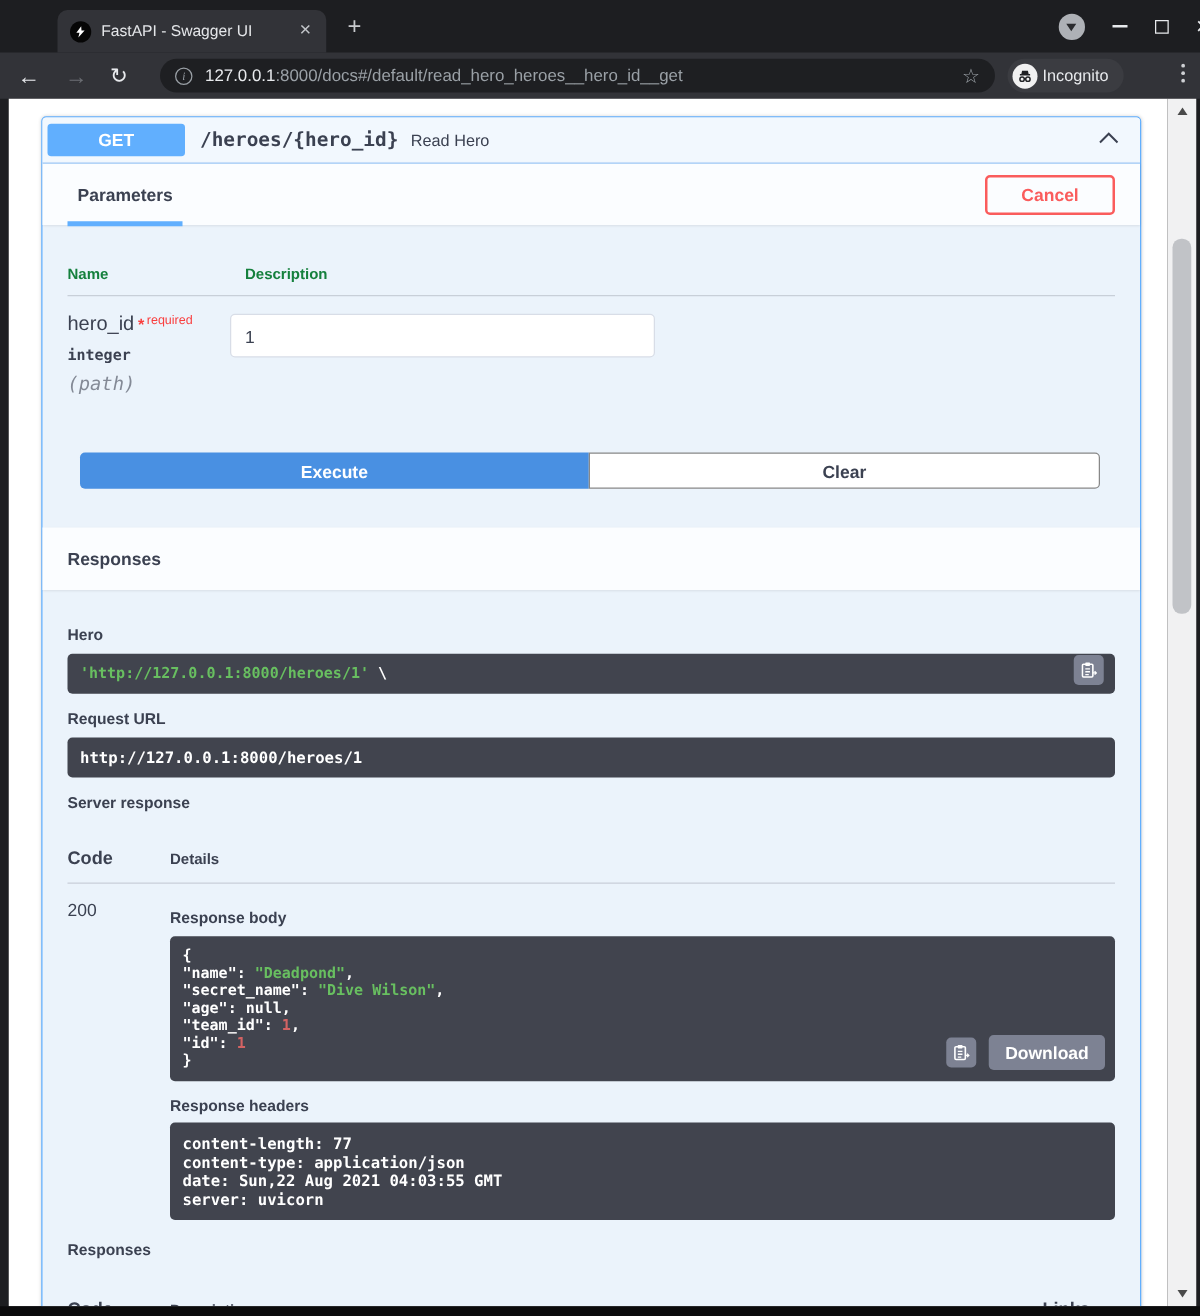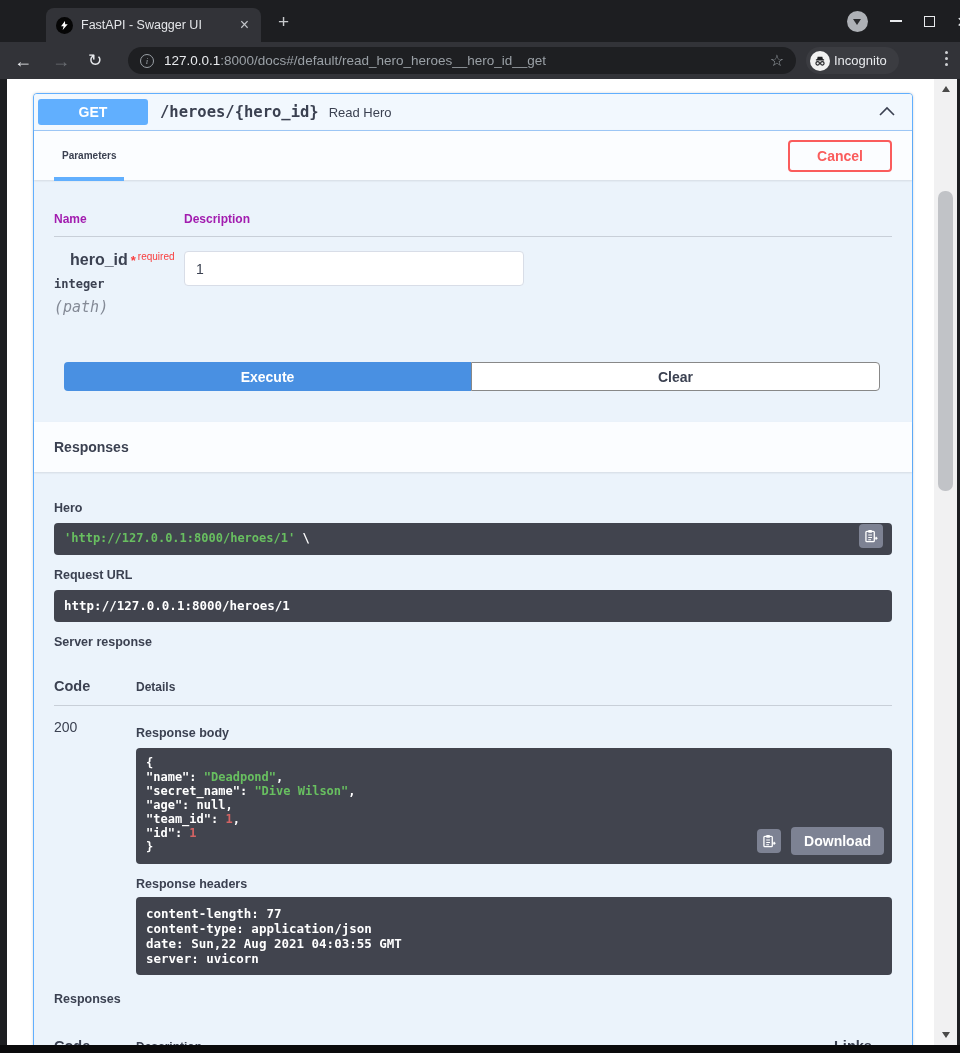--- a/index.html
+++ b/index.html
@@ -75,34 +75,34 @@
 
   .section-header {
     background:#fbfdff; height:50px; padding:0 20px;
     display:flex; align-items:center;
     box-shadow:0 1px 2px rgba(0,0,0,.1);
   }
   .params-header { border-top:1px solid #9cc6f5; }
   .tab-item {
     height:50px; display:flex; align-items:center; padding:4px 8px 0;
     border-bottom:4px solid #61affe;
-    font-size:10px; font-weight:bold; color:#3b4151;
+    font-size:14px; font-weight:bold; color:#3b4151;
   }
   .btn-cancel {
     margin-left:auto; background:transparent;
     border:2px solid #fa5c5c; border-radius:4px; color:#fa5c5c;
     font-weight:bold; font-size:14px; padding:6px 27px; font-family:inherit;
   }
 
   .params-body { padding:32px 20px 31px; }
-  .thead { display:flex; font-size:12px; font-weight:bold; color:#a21caf; padding-bottom:10px; border-bottom:1px solid rgba(59,65,81,.2); }
+  .thead { display:flex; font-size:12px; font-weight:bold; color:#15803d; padding-bottom:10px; border-bottom:1px solid rgba(59,65,81,.2);gap:12px; }
   .col-name { width:130px; }
   .param-row { display:flex; padding-top:14px; }
   .param-left { width:130px; }
-  .pname { font-size:16px; font-weight:bold; color:#3b4151;margin-left:16px; }
+  .pname { font-size:16px; font-weight:normal; color:#3b4151; }
   .req-star { color:#f93e3e; font-size:13px; font-weight:bold; margin-left:3px; }
   .req-label { color:#f93e3e; font-size:10px; position:relative; top:-5px; margin-left:2px; }
   .ptype { font-family:"DejaVu Sans Mono",monospace; font-weight:bold; font-size:12px; margin-top:8px; color:#3b4151; }
   .pin { font-family:"DejaVu Sans Mono",monospace; font-style:italic; font-size:15px; margin-top:7px; color:#848a96; }
   .param-input {
     width:340px; height:35px; border:1px solid #d8dde7; border-radius:4px;
     padding:0 11px; font-size:14px; color:#3b4151; background:#fff; font-family:inherit;
   }
   .btn-group { display:flex; margin:46px 12px 0 10px; }
   .btn-execute { flex:1; height:29px; background:#4990e2; border:none; border-radius:4px 0 0 4px; color:#fff; font-weight:bold; font-size:14px; font-family:inherit; }

